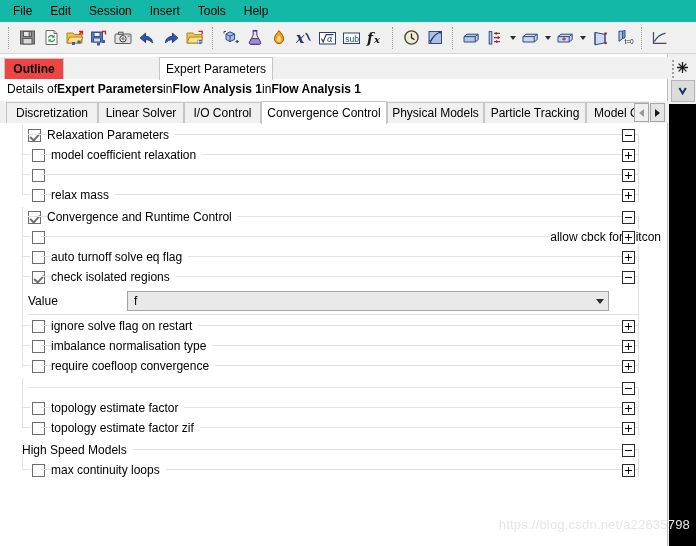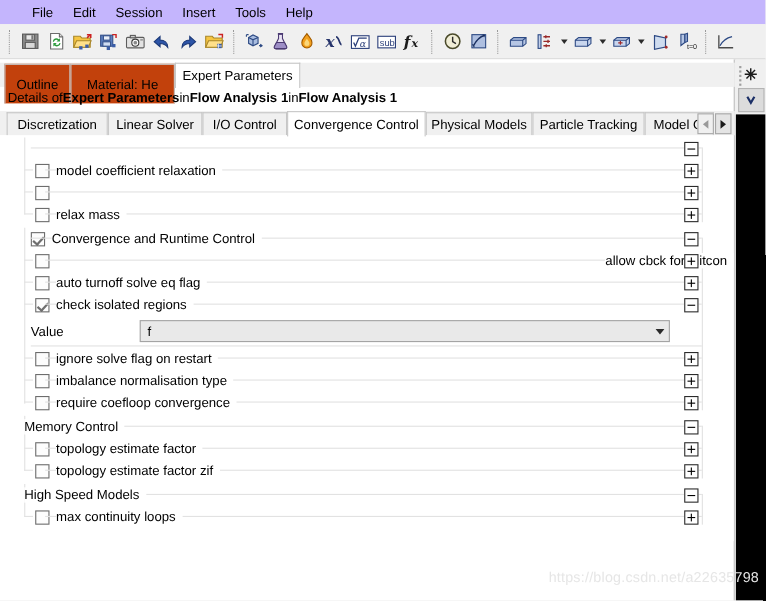--- a/index.html
+++ b/index.html
@@ -10,22 +10,22 @@
     background: #f0f0f0;
     font-family: "Liberation Sans", sans-serif;
     font-size: 12px;
     color: #000;
   }
   #app { position: relative; width: 696px; height: 546px; background: #f0f0f0; }
 
   
   .menubar {
     position: absolute; left: 0; top: 0; width: 696px; height: 22px;
-    background: #c4b5fd;
-    display: flex; align-items: center; padding-left: 20px;
+    background: #14b8a6;
+    display: flex; align-items: center; padding-left: 4px;
   }
   .menu-item {
     padding: 3px 9px; font-size: 12px; color: #000; cursor: default;
     line-height: 14px;
   }
 
   
   .toolbar {
     position: absolute; left: 0; top: 22px; width: 696px; height: 32px;
     background: #f0f0f0;
@@ -59,26 +59,26 @@
     position: absolute; left: 0; top: 54px; width: 668px; height: 4px;
     background: #f0f0f0;
   }
 
   
   .toptabs {
     position: absolute; left: 0; top: 57px; width: 668px; height: 22px;
     background: #f0f0f0;
   }
   .toptab {
-    position: absolute; top: 1px; height: 36px;
+    position: absolute; top: 1px; height: 21px;
     display: flex; align-items: center; justify-content: center;
-    font-size: 12px; background: #c2410c;
+    font-size: 12px; background: #ef4444;
     border-left: 1px solid #c6c6c6; border-right: 1px solid #c6c6c6;
     border-top: 1px solid #c6c6c6;
-    cursor: default; color: #000;
+    cursor: default; color: #000; font-weight: bold;
   }
   .toptab.active {
     background: #ffffff; height: 23px; top: 0px;
     border-bottom: none; z-index: 3; font-weight: normal;
   }
   .close-btn {
     position: absolute; right: 9px; top: 59px;
     width: 16px; height: 15px; border-radius: 3px;
     background: #c06464; display: flex; align-items: center;
     justify-content: center; cursor: default;
@@ -435,21 +435,20 @@
         <path d="M3.5 11.6c3-6 7-7.5 11-8.4" stroke="#2d4a84" stroke-width="1.2" fill="none"></path>
       </svg>
     </div>
   </div>
 
   <div class="panel-bg-strip"></div>
   <div class="panel"></div>
 
   <div class="toptabs">
     <div class="toptab" style="left:4px;width:60px;">Outline</div>
-    <div class="toptab" style="left:64px;width:95px;">Material: He</div>
     <div class="toptab active" style="left:159px;width:114px;">Expert Parameters</div>
   </div>
   <div class="close-btn">
     <svg width="11" height="11" viewBox="0 0 11 11">
       <path d="M2.4 2.4l6.2 6.2M8.6 2.4l-6.2 6.2" stroke="#ffffff" stroke-width="2.2" stroke-linecap="round"></path>
     </svg>
   </div>
 
   <div class="details">
     <span>Details of </span>
@@ -473,20 +472,24 @@
       </div>
     <div class="tab-scroll enabled" style="left:650px;">
         <span class="tri-r"></span>
       </div>
   </div>
 
   <div class="tree">
 
     <div class="hline" style="left:28px;top:11px;width:610px;"></div>
     <div class="vline" style="left:638px;top:11px;height:68px;"></div>
+    <div class="row" style="top:2px;">
+      <span class="cb checked gray" style="margin-left:28px;"></span>
+      <span class="grp-label">Relaxation Parameters</span>
+    </div>
     <div class="expander" style="left:622px;top:6px;">
         <i class="hbar"></i>
       </div>
 
     <div class="vline" style="left:22px;top:2px;height:70px;"></div>
     <div class="hline" style="left:22px;top:31px;width:8px;"></div>
     <div class="hline" style="left:41px;top:31px;width:597px;"></div>
     <div class="row" style="top:22px;">
       <span class="cb" style="margin-left:32px;"></span>
       <span class="leaf-label">model coefficient relaxation</span>
@@ -599,23 +602,20 @@
       <span class="cb" style="margin-left:32px;"></span>
       <span class="leaf-label">require coefloop convergence</span>
     </div>
     <div class="expander" style="left:622px;top:237px;">
         <i class="hbar"></i>
         <i class="vbar"></i>
       </div>
 
     <div class="hline" style="left:28px;top:264px;width:610px;"></div>
     <div class="vline" style="left:638px;top:264px;height:48px;"></div>
-    <div class="row" style="top:255px;">
-      <span class="grp-label" style="margin-left:22px;">Memory Control</span>
-    </div>
     <div class="expander" style="left:622px;top:259px;">
         <i class="hbar"></i>
       </div>
 
     <div class="vline" style="left:22px;top:255px;height:50px;"></div>
     <div class="hline" style="left:22px;top:284px;width:8px;"></div>
     <div class="hline" style="left:41px;top:284px;width:597px;"></div>
     <div class="row" style="top:275px;">
       <span class="cb" style="margin-left:32px;"></span>
       <span class="leaf-label">topology estimate factor</span>

